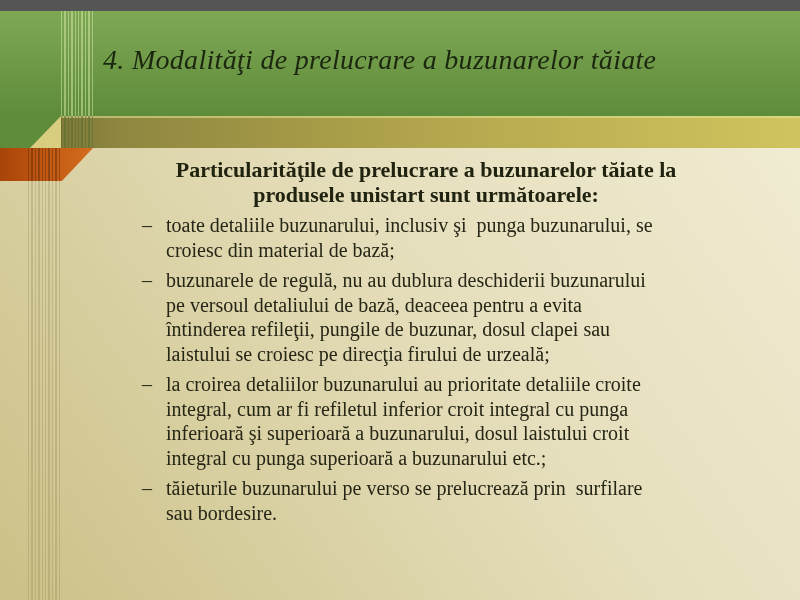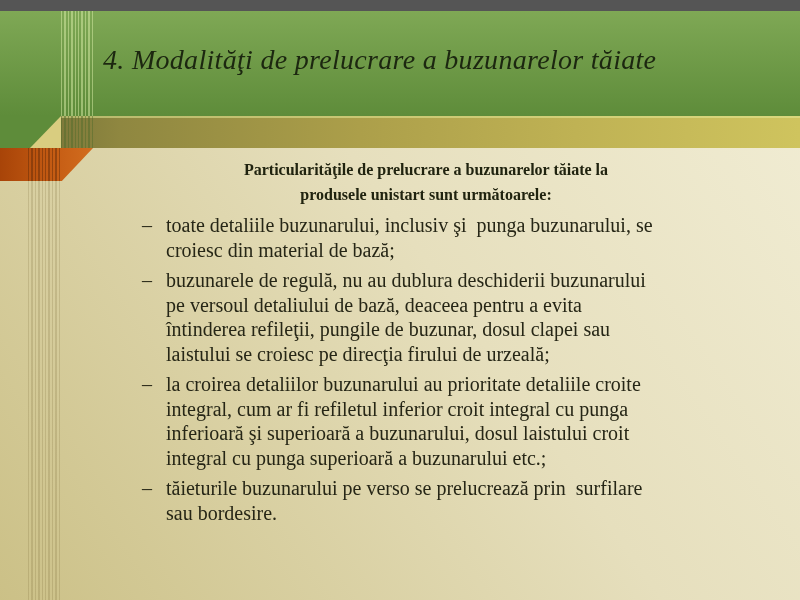--- a/index.html
+++ b/index.html
@@ -87,21 +87,21 @@
     white-space:pre-wrap;
   }
   
   .content{
     position:absolute;left:140px;top:146px;width:650px;
     color:var(--body-text);
   }
   .heading{
     width:572px;
     margin:0;
-    font-size:16px;font-weight:bold;line-height:25px;
+    font-size:22px;font-weight:bold;line-height:25px;
     text-align:center;
     white-space:pre-wrap;
     color:#20230f;
   }
   .bullets{margin:0;padding:0;list-style:none;}
   .bullet{
     display:flex;align-items:flex-start;
     margin-top:6px;
     font-size:20px;line-height:24.5px;
   }

